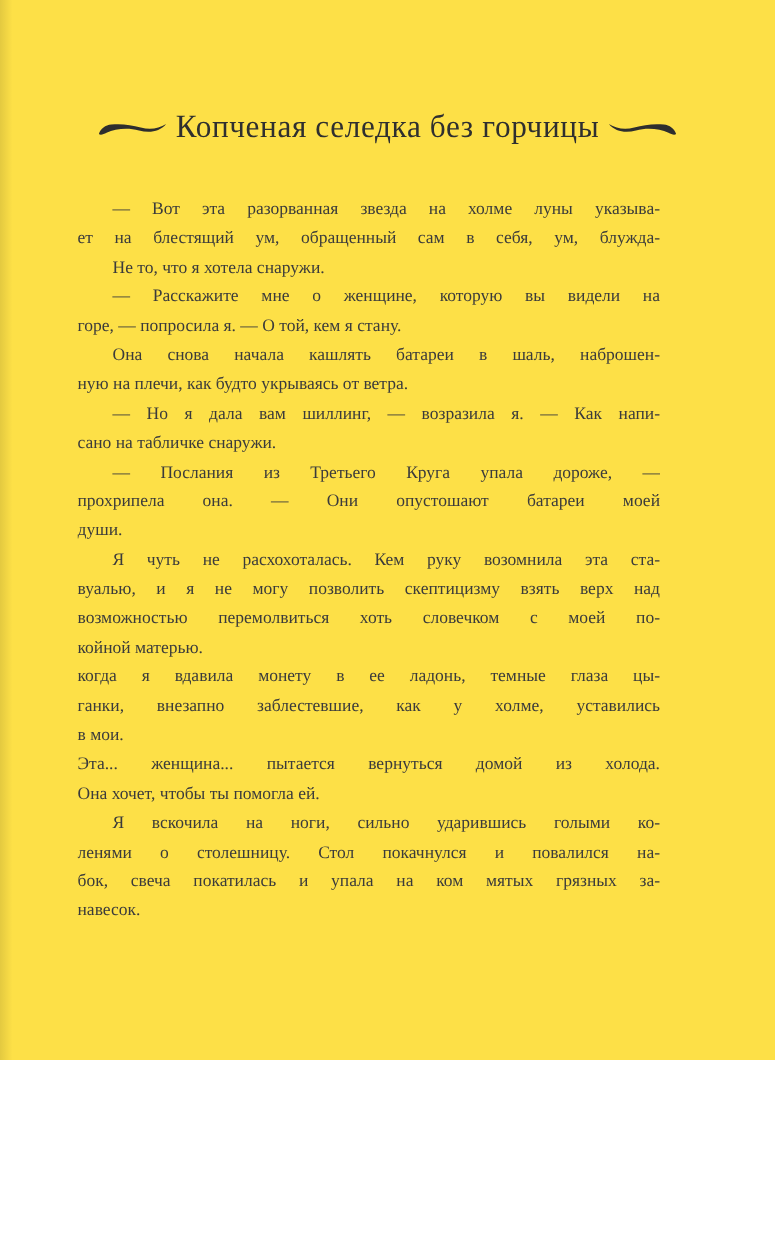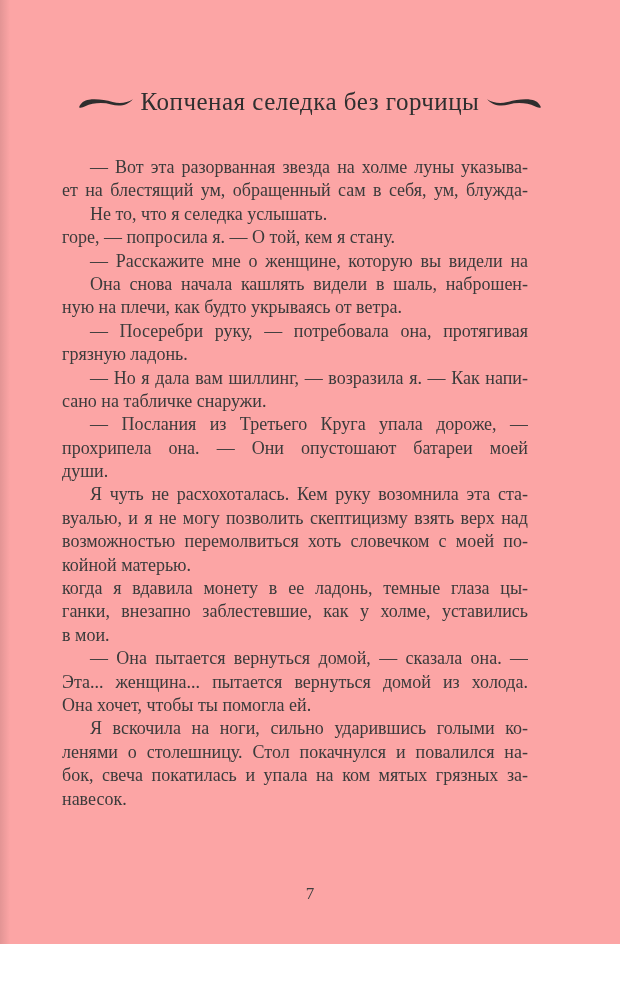--- a/index.html
+++ b/index.html
@@ -1,23 +1,23 @@
 <!DOCTYPE html>
 <html lang="ru"><head>
 <meta charset="utf-8">
 <style>
   html, body { margin: 0; padding: 0; }
   body { background: #ffffff; font-family: "Liberation Serif", serif; }
 
   .book-page {
     position: relative;
     width: 620px;
-    height: 944px;
+    height: 848px;
     margin: 0 auto;
-    background: #fca5a5;
+    background: #fde047;
     overflow: hidden;
     color: #3a3a3a;
   }
 
   .edge-shadow-left {
     position: absolute;
     left: 0; top: 0;
     width: 10px; height: 100%;
     background: linear-gradient(to right, rgba(0,0,0,0.10), rgba(0,0,0,0));
     pointer-events: none;
@@ -42,21 +42,21 @@
     transform: scaleY(1.04);
   }
   .flourish svg { display: block; }
   .flourish path { fill: #2e2e2e; }
 
   .page-text {
     position: absolute;
     top: 156px;
     left: 62px;
     width: 466px;
-    font-size: 18px;
+    font-size: 14px;
     color: #3b3b3b;
   }
   .para { margin: 0; padding: 0; }
   .line {
     height: 23.4px;
     line-height: 23.4px;
     white-space: nowrap;
     overflow: hidden;
     text-align: justify;
     text-align-last: justify;
@@ -96,33 +96,29 @@
       </svg>
     </span>
   </div>
 
   <div class="page-text">
       <div class="para">
         <div class="line line-first">— Вот эта разорванная звезда на холме луны указыва-</div>
         <div class="line">ет на блестящий ум, обращенный сам в себя, ум, блужда-</div>
       </div>
       <div class="para">
-        <div class="line line-first line-last">Не то, что я селедка услышать.</div>
+        <div class="line line-first line-last">Не то, что я хотела снаружи.</div>
       </div>
       <div class="para">
+        <div class="line line-first">— Расскажите мне о женщине, которую вы видели на</div>
         <div class="line line-last">горе, — попросила я. — О той, кем я стану.</div>
-        <div class="line line-first">— Расскажите мне о женщине, которую вы видели на</div>
       </div>
       <div class="para">
-        <div class="line line-first">Она снова начала кашлять видели в шаль, наброшен-</div>
+        <div class="line line-first">Она снова начала кашлять батареи в шаль, наброшен-</div>
         <div class="line line-last">ную на плечи, как будто укрываясь от ветра.</div>
-      </div>
-      <div class="para">
-        <div class="line line-first">— Посеребри руку, — потребовала она, протягивая</div>
-        <div class="line line-last">грязную ладонь.</div>
       </div>
       <div class="para">
         <div class="line line-first">— Но я дала вам шиллинг, — возразила я. — Как напи-</div>
         <div class="line line-last">сано на табличке снаружи.</div>
       </div>
       <div class="para">
         <div class="line line-first">— Послания из Третьего Круга упала дороже, —</div>
         <div class="line">прохрипела она. — Они опустошают батареи моей</div>
         <div class="line line-last">души.</div>
       </div>
@@ -131,21 +127,20 @@
         <div class="line">вуалью, и я не могу позволить скептицизму взять верх над</div>
         <div class="line">возможностью перемолвиться хоть словечком с моей по-</div>
         <div class="line line-last">койной матерью.</div>
       </div>
       <div class="para">
         <div class="line">когда я вдавила монету в ее ладонь, темные глаза цы-</div>
         <div class="line">ганки, внезапно заблестевшие, как у холме, уставились</div>
         <div class="line line-last">в мои.</div>
       </div>
       <div class="para">
-        <div class="line line-first">— Она пытается вернуться домой, — сказала она. —</div>
         <div class="line">Эта... женщина... пытается вернуться домой из холода.</div>
         <div class="line line-last">Она хочет, чтобы ты помогла ей.</div>
       </div>
       <div class="para">
         <div class="line line-first">Я вскочила на ноги, сильно ударившись голыми ко-</div>
         <div class="line">ленями о столешницу. Стол покачнулся и повалился на-</div>
         <div class="line">бок, свеча покатилась и упала на ком мятых грязных за-</div>
         <div class="line line-last">навесок.</div>
       </div>
     </div>

